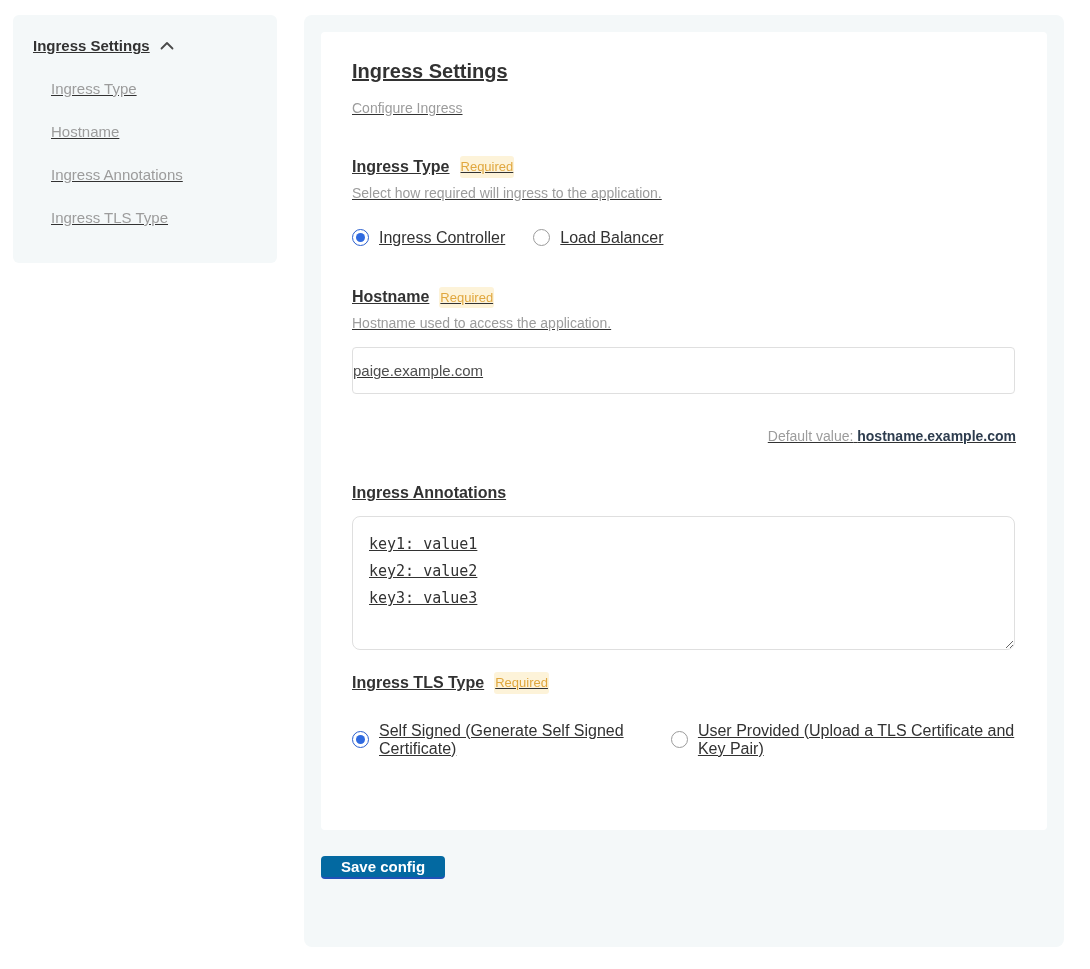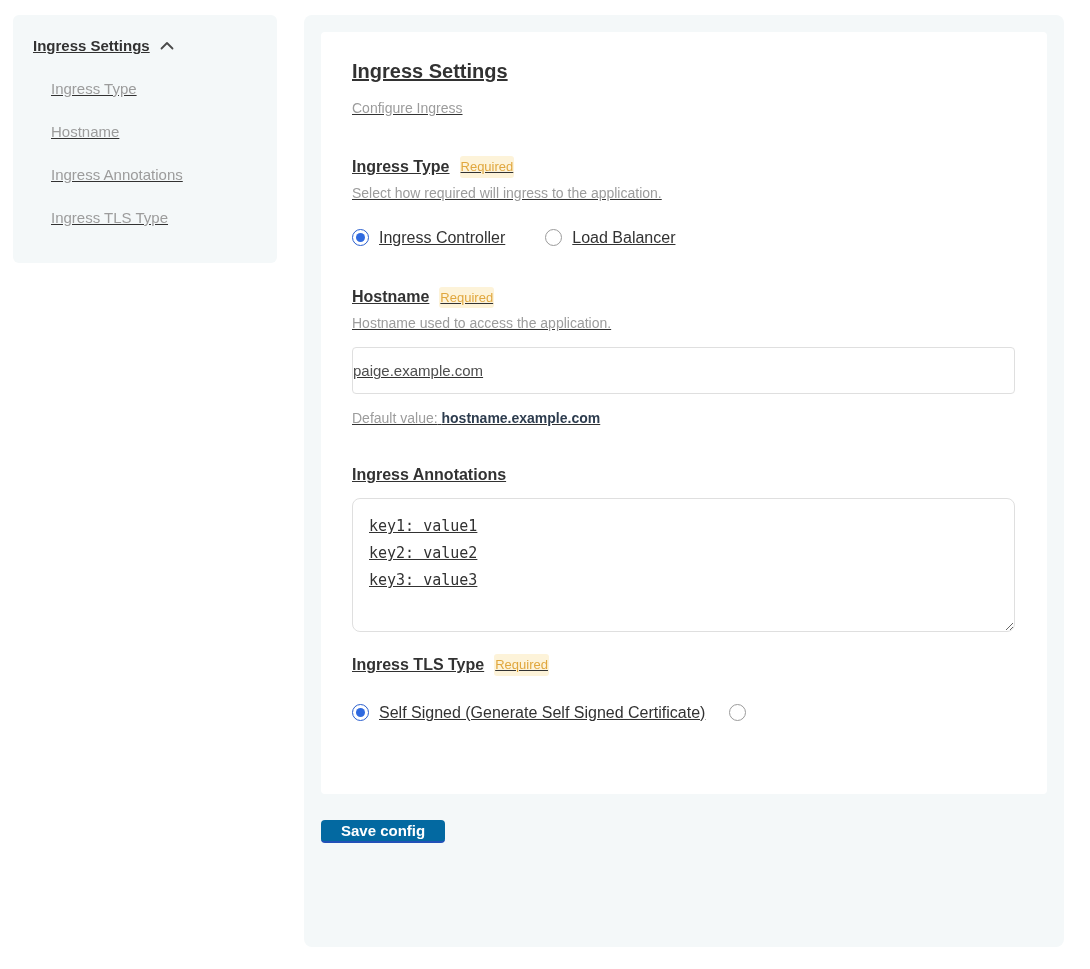--- a/index.html
+++ b/index.html
@@ -57,21 +57,21 @@
   .badge {
     background:#fdf3d9;
     color:#e0a73e;
     font-size:13px;
     padding:3px 1px;
     border-radius:3px;
     line-height:1.2;
   }
   .help { margin:7px 0 0 0; font-size:14px; color:#9c9c9c; }
 
-  .radio-row { display:flex; align-items:flex-start; gap:40px; margin-top:28px; }
+  .radio-row { display:flex; align-items:flex-start; gap:28px; margin-top:28px; }
   .radio-col { display:flex; gap:24px; margin-top:28px;align-items:center; }
   label.radio { display:inline-flex; align-items:center; gap:10px; cursor:pointer; }
   .rb {
     width:17px; height:17px; border-radius:50%;
     border:1px solid #9b9b9b; background:#ffffff;
     display:inline-block; position:relative; flex:0 0 auto;
   }
   .rb.checked { border:1px solid #2b5fce; }
   .rb.checked::after {
     content:""; position:absolute; left:3px; top:3px; right:3px; bottom:3px;
@@ -81,21 +81,21 @@
 
   .text-input {
     display:block; width:663px; height:47px;
     margin-top:16px;
     border:1px solid #dfdfdf; border-radius:4px;
     padding:0 0;
     font-size:15px; color:#4f4f4f;
     font-family:"Liberation Sans","DejaVu Sans",sans-serif;
     outline:none; background:#fff;
   }
-  .default-line { margin-top:16px; font-size:14px; color:#9c9c9c; }
+  .default-line { margin-top:34px; font-size:14px; color:#9c9c9c;text-align:right; }
   .default-line .default-value { color:#2d3c4e; font-weight:bold; }
 
   .textarea-input {
     display:block; width:663px; height:134px;
     margin-top:14px;
     border:1px solid #dfdfdf; border-radius:8px;
     padding:14px 16px;
     font-family:"DejaVu Sans Mono","Liberation Mono",monospace;
     font-size:15px; line-height:27px; color:#323232;
     outline:none; resize:both; background:#fff;
@@ -188,20 +188,21 @@
           <h2>Ingress TLS Type</h2>
           <span class="badge">Required</span>
         </div>
         <div class="radio-col">
           <label class="radio">
             <span class="rb checked"></span>
             <span class="radio-label">Self Signed (Generate Self Signed Certificate)</span>
           </label>
           <label class="radio">
             <span class="rb"></span>
+            <span class="radio-label">User Provided (Upload a TLS Certificate and Key Pair)</span>
           </label>
         </div>
       </section>
 
     </div>
 
     <button class="save-btn">Save config</button>
   </main>
 
 </div>

